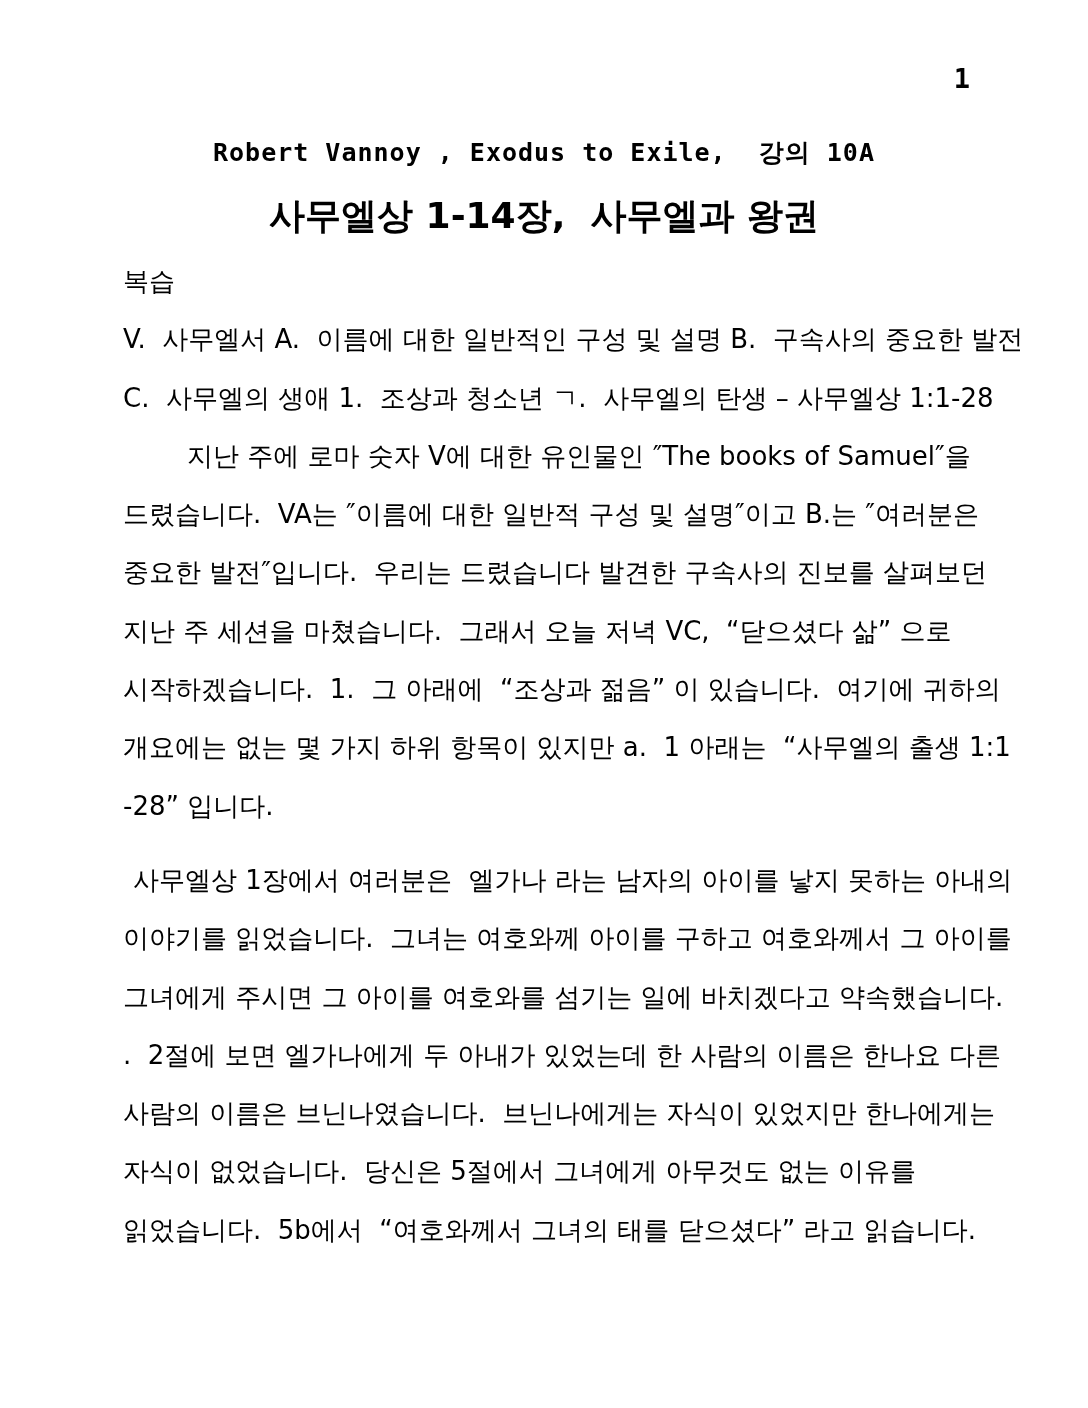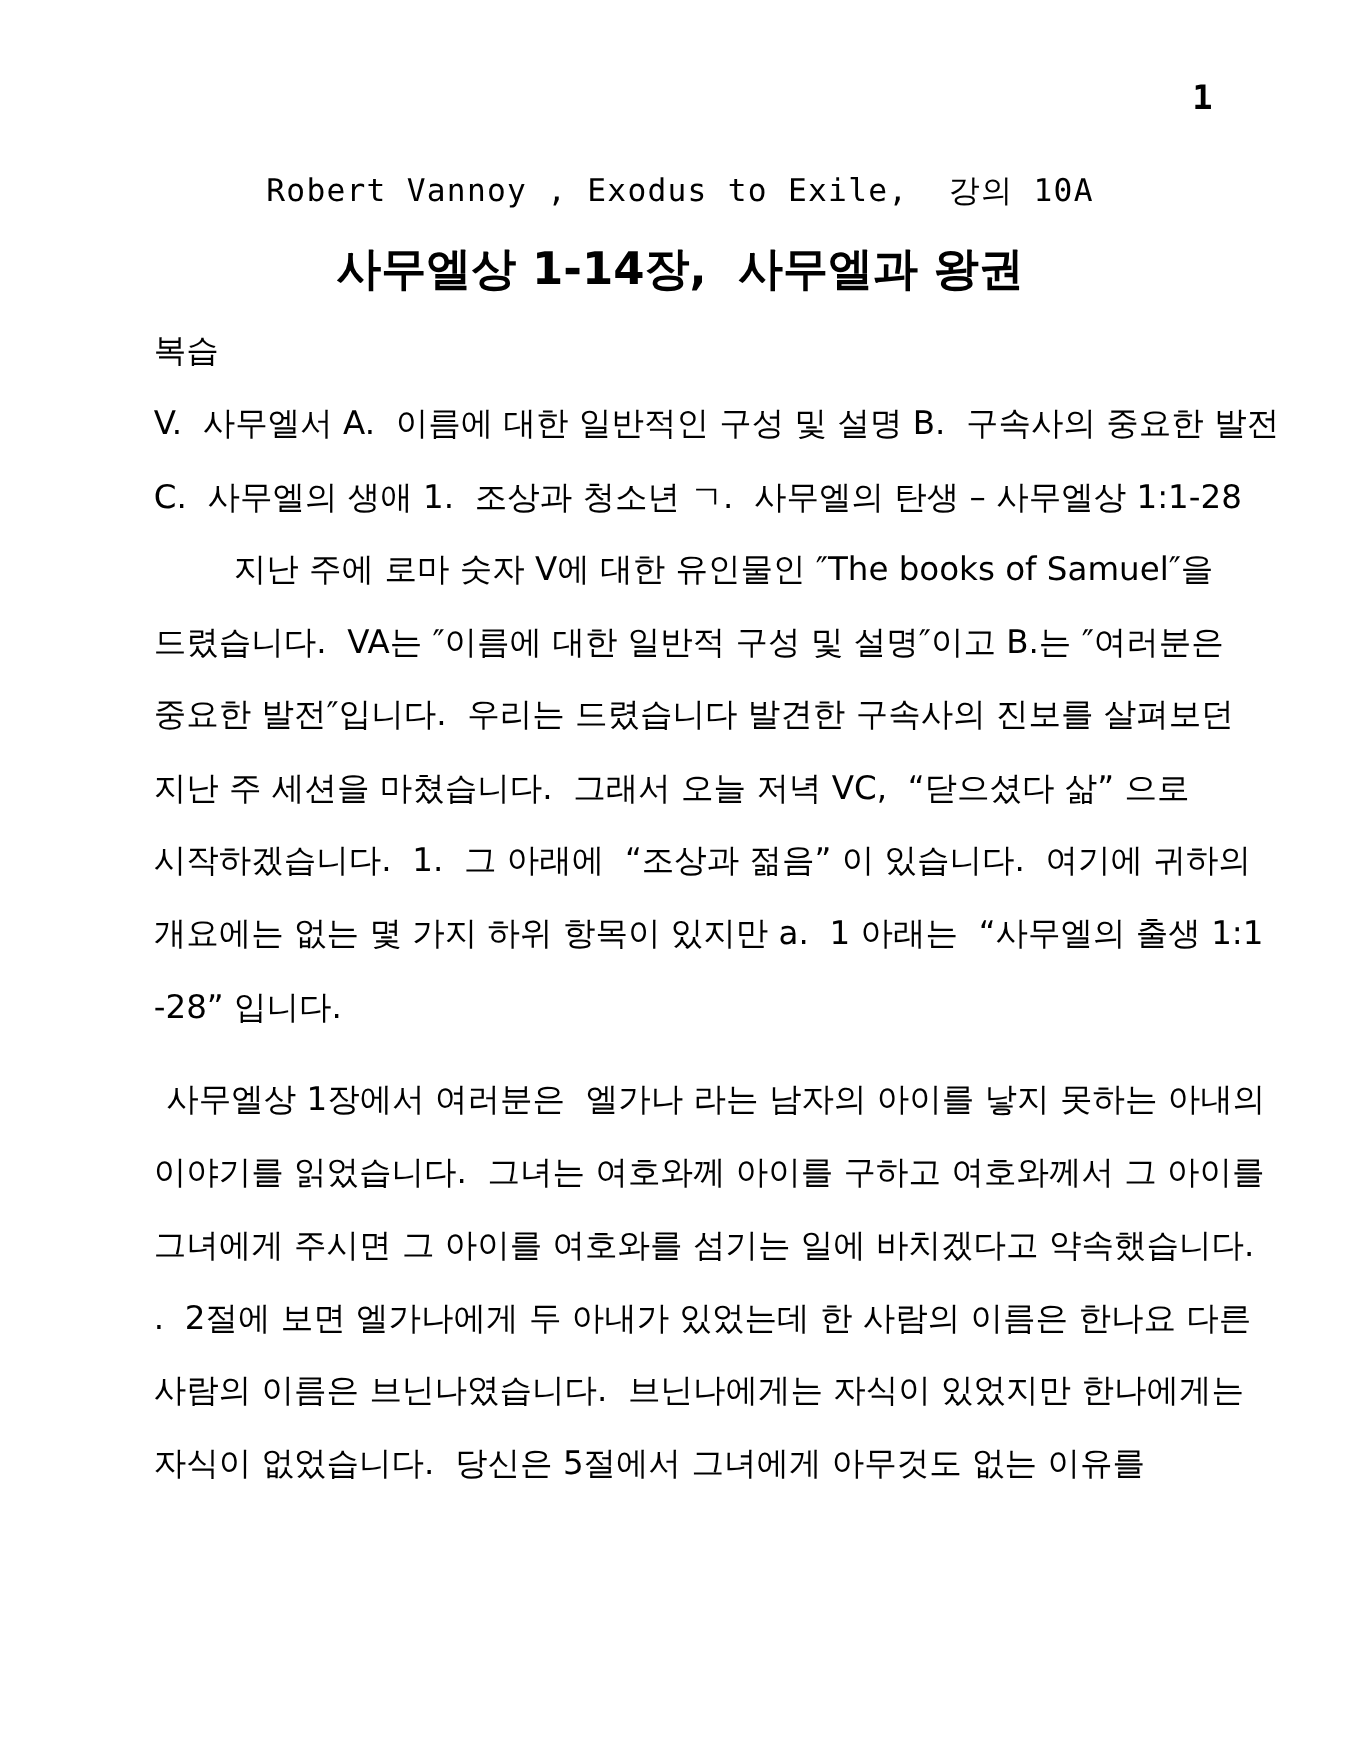--- a/index.html
+++ b/index.html
@@ -29,21 +29,21 @@
   .doc-title {
     position: absolute;
     top: 124px;
     left: 0;
     width: 100%;
     text-align: center;
     font-size: 25px;
     line-height: 58px;
     letter-spacing: 1px;
     font-family: "DejaVu Sans Mono", "DejaVu Sans", monospace;
-    font-weight: 400;
+    font-weight: 700;
     white-space: pre;
   }
   .doc-subtitle {
     position: absolute;
     top: 187px;
     left: 0;
     width: 100%;
     text-align: center;
     font-size: 36px;
     line-height: 58px;
@@ -103,16 +103,17 @@
       <div class="line">-28” 입니다.</div>
     </div>
 
     <div class="para2">
       <div class="line first">사무엘상 1장에서 여러분은  엘가나 라는 남자의 아이를 낳지 못하는 아내의</div>
       <div class="line">이야기를 읽었습니다.  그녀는 여호와께 아이를 구하고 여호와께서 그 아이를</div>
       <div class="line">그녀에게 주시면 그 아이를 여호와를 섬기는 일에 바치겠다고 약속했습니다.</div>
       <div class="line">.  2절에 보면 엘가나에게 두 아내가 있었는데 한 사람의 이름은 한나요 다른</div>
       <div class="line">사람의 이름은 브닌나였습니다.  브닌나에게는 자식이 있었지만 한나에게는</div>
       <div class="line">자식이 없었습니다.  당신은 5절에서 그녀에게 아무것도 없는 이유를</div>
+      <div class="line">읽었습니다.  5b에서  “여호와께서 그녀의 태를 닫으셨다” 라고 읽습니다.</div>
     </div>
 
   </div>
 </div>
 
 </body></html>

